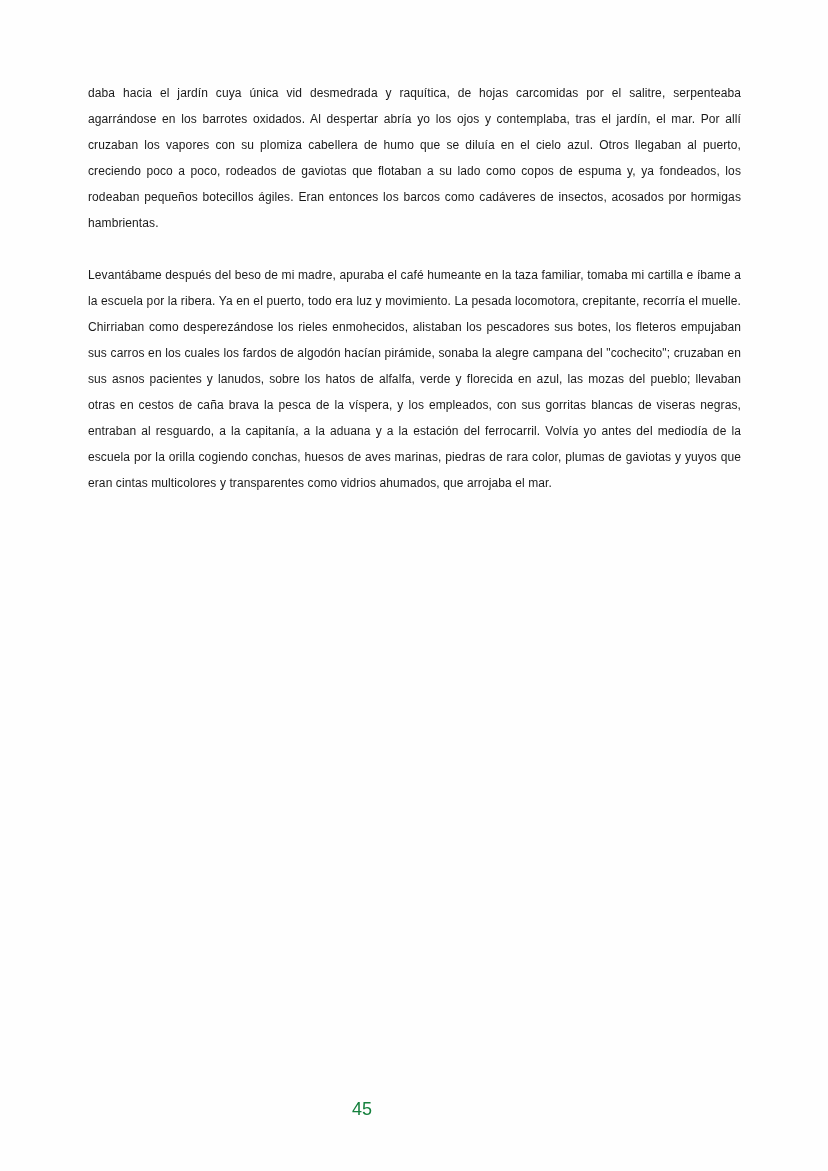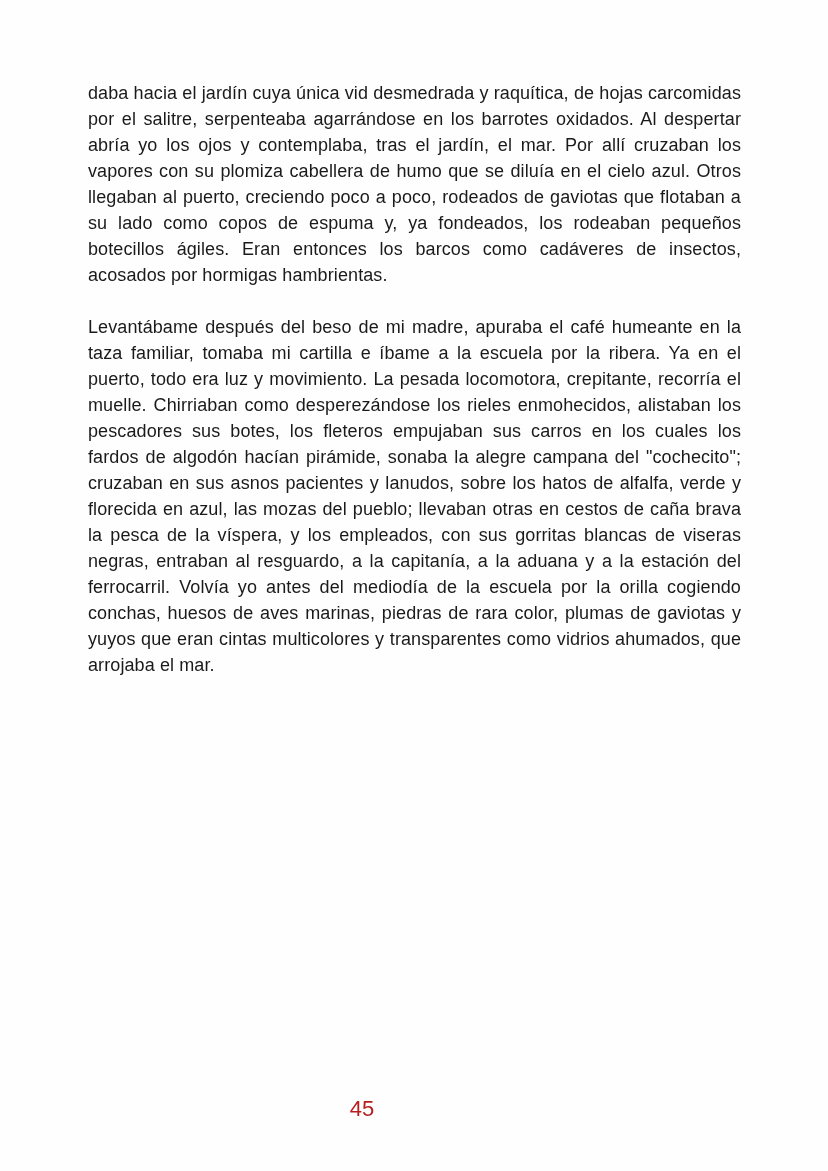--- a/index.html
+++ b/index.html
@@ -14,37 +14,37 @@
     background: #fefefe;
     font-family: "Liberation Sans", sans-serif;
     color: #1a1a1a;
     overflow: hidden;
   }
   .content {
     position: absolute;
     left: 88px;
     top: 80px;
     width: 653px;
-    font-size: 18px;
+    font-size: 12px;
     line-height: 26px;
     text-align: justify;
     letter-spacing: 0.1px;
   }
   .para {
     margin: 0 0 26px 0;
   }
   .page-number {
     position: absolute;
     top: 1096px;
     left: 0;
     width: 724px;
     text-align: center;
-    font-size: 22px;
+    font-size: 18px;
     line-height: 26px;
-    color: #b91c1c;
+    color: #15803d;
   }
 </style>
 </head>
 <body>
 
 <div class="page">
   <div class="content">
     <p class="para">daba hacia el jardín cuya única vid desmedrada y raquítica, de hojas carcomidas por el salitre, serpenteaba agarrándose en los barrotes oxidados. Al despertar abría yo los ojos y contemplaba, tras el jardín, el mar. Por allí cruzaban los vapores con su plomiza cabellera de humo que se diluía en el cielo azul. Otros llegaban al puerto, creciendo poco a poco, rodeados de gaviotas que flotaban a su lado como copos de espuma y, ya fondeados, los rodeaban pequeños botecillos ágiles. Eran entonces los barcos como cadáveres de insectos, acosados por hormigas hambrientas.</p>
     <p class="para">Levantábame después del beso de mi madre, apuraba el café humeante en la taza familiar, tomaba mi cartilla e íbame a la escuela por la ribera. Ya en el puerto, todo era luz y movimiento. La pesada locomotora, crepitante, recorría el muelle. Chirriaban como desperezándose los rieles enmohecidos, alistaban los pescadores sus botes, los fleteros empujaban sus carros en los cuales los fardos de algodón hacían pirámide, sonaba la alegre campana del "cochecito"; cruzaban en sus asnos pacientes y lanudos, sobre los hatos de alfalfa, verde y florecida en azul, las mozas del pueblo; llevaban otras en cestos de caña brava la pesca de la víspera, y los empleados, con sus gorritas blancas de viseras negras, entraban al resguardo, a la capitanía, a la aduana y a la estación del ferrocarril. Volvía yo antes del mediodía de la escuela por la orilla cogiendo conchas, huesos de aves marinas, piedras de rara color, plumas de gaviotas y yuyos que eran cintas multicolores y transparentes como vidrios ahumados, que arrojaba el mar.</p>
   </div>

